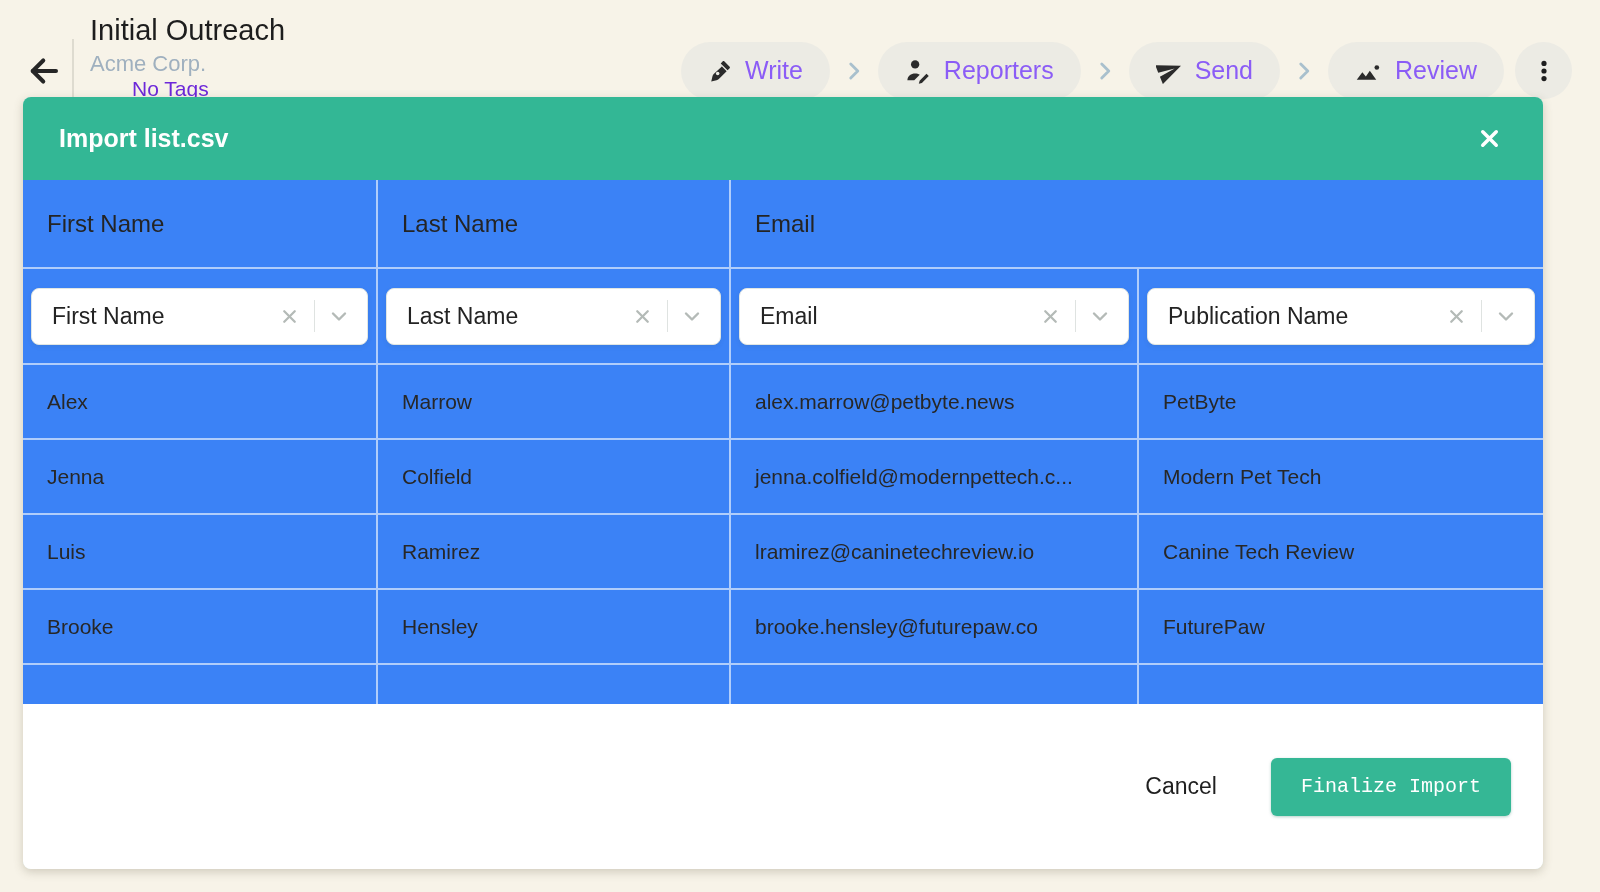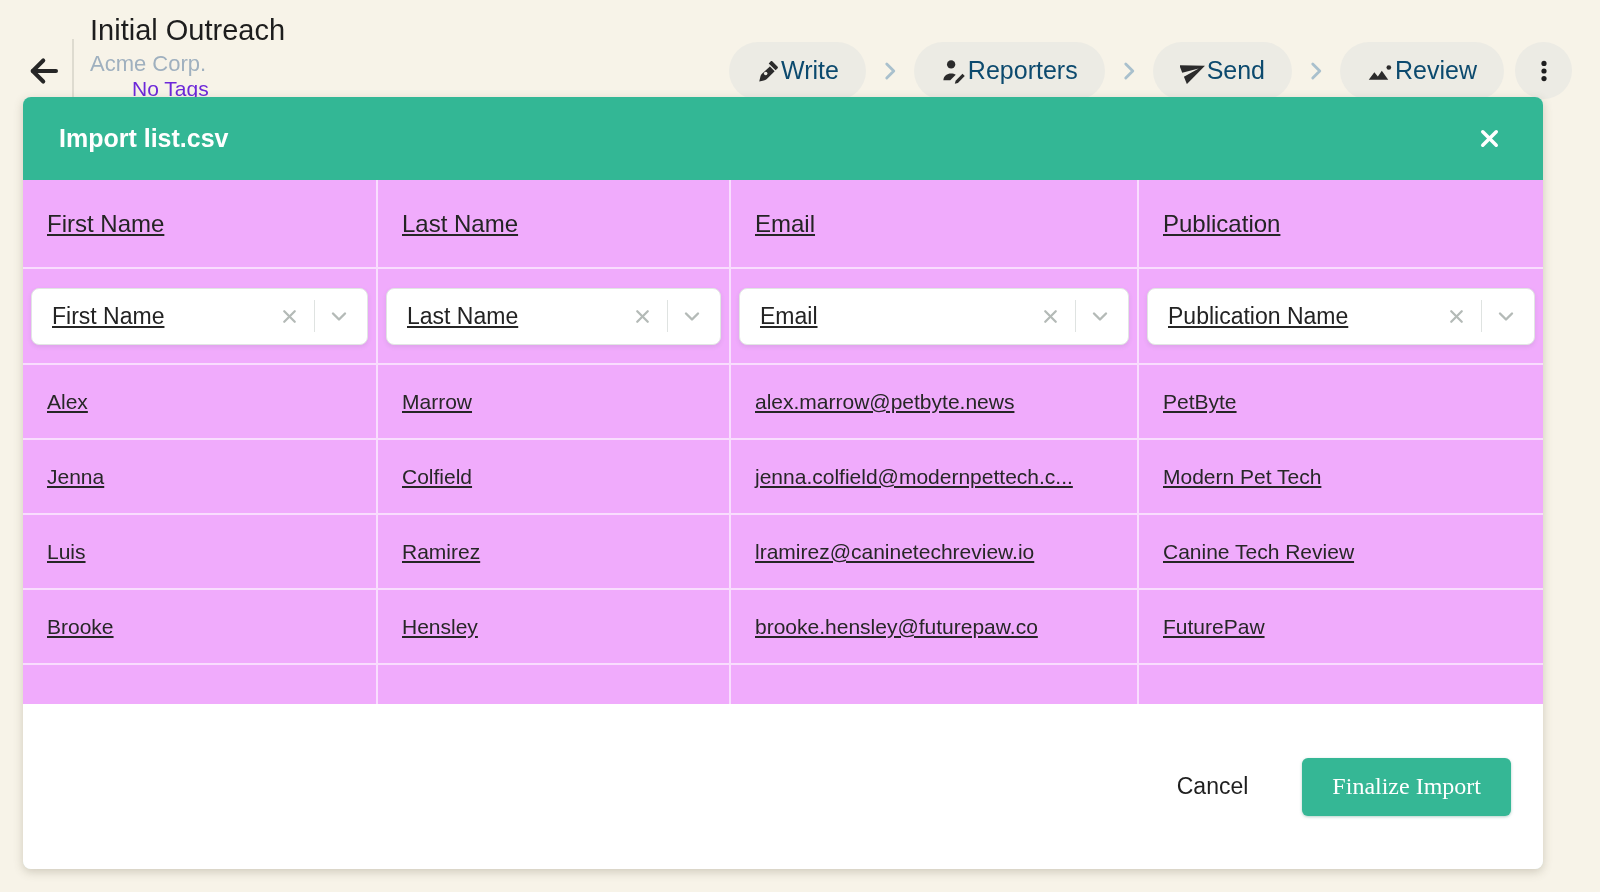--- a/index.html
+++ b/index.html
@@ -27,24 +27,24 @@
   .subtitle-row { display:flex; align-items:flex-start; margin-top:3px;flex-direction:column; }
   .org-name { font-size:22px; color:#9fb0bf; }
   .no-tags { font-size:21px; color:#6d28d9; margin-left:42px; }
   .add-tag-btn {
     border:none; background:transparent; cursor:pointer;
     margin-left:18px; color:#98a3aa; display:flex; align-items:center;
   }
 
   .steps { margin-left:auto; display:flex; align-items:center; gap:11px; }
   .step-pill {
-    display:flex; align-items:center; 
+    display:flex; align-items:center; gap:12px;
     background:#ecebe4; border:none; border-radius:30px;
     height:58px; padding:0 27px; cursor:pointer;
-    font-family:inherit; font-size:25px; color:#0c4a6e;
+    font-family:inherit; font-size:25px; color:#8b5cf6;
   }
   .step-pill .icn { display:flex; color:#2b2b2b; }
   .step-sep { display:flex; color:#a9c0cd; }
   .kebab-btn {
     width:57px; height:57px; border-radius:50%; border:none;
     background:#ecebe4; cursor:pointer;
     display:flex; align-items:center; justify-content:center; color:#1e1e1e;
   }
 
   
@@ -58,21 +58,21 @@
     flex:0 0 83px; background:#33b795; display:flex; align-items:center;
     padding:0 36px; color:#fff;
   }
   .modal-title { font-size:25px; font-weight:bold; }
   .modal-close {
     margin-left:auto; border:none; background:transparent; cursor:pointer;
     color:#fff; display:flex; align-items:center; justify-content:center;
     width:36px; height:36px;
   }
 
-  .table-area { flex:1 1 auto; display:flex; flex-direction:column; background:#f0abfc;text-decoration:underline; }
+  .table-area { flex:1 1 auto; display:flex; flex-direction:column; background:#3b82f6; }
   .trow { display:grid; grid-template-columns:355px 353px 408px 404px; }
   .tcell { display:flex; align-items:center; padding-left:24px; border-right:2px solid rgba(255,255,255,.6); min-width:0; }
   .tcell:last-child { border-right:none; }
 
   .thead { flex:0 0 87px; }
   .thead .tcell { font-size:24px; color:#242424; }
 
   .map-row { flex:0 0 96px; border-top:2px solid rgba(255,255,255,.6); }
   .map-row .tcell { padding:0 8px; }
   .select-box {
@@ -96,21 +96,21 @@
     flex:0 0 165px; background:#fff;
     display:flex; align-items:center; justify-content:flex-end;
     padding-right:32px; gap:36px;
   }
   .cancel-btn {
     border:none; background:transparent; cursor:pointer;
     font-family:inherit; font-size:23px; color:#1f1f1f; padding:10px 18px;
   }
   .finalize-btn {
     border:none; cursor:pointer; background:#35b795; color:#fff;
-    font-family:Liberation Serif, serif; font-size:24px; border-radius:6px;
+    font-family:Liberation Mono, monospace; font-size:20px; border-radius:6px;
     height:58px; padding:0 30px; box-shadow:0 1px 3px rgba(40,120,100,.35);
   }
 </style>
 </head>
 <body>
 
 <header class="appbar">
   <button class="back-btn">
     <span style="display:flex">
       <svg width="36" height="36" viewBox="0 0 24 24" fill="none" stroke="currentColor" stroke-width="2.7" stroke-linecap="round" stroke-linejoin="round">
@@ -215,21 +215,20 @@
       </span>
     </button>
   </div>
 
   <div class="table-area">
 
     <div class="trow thead">
       <div class="tcell">First Name</div>
       <div class="tcell">Last Name</div>
       <div class="tcell">Email</div>
-      <div class="tcell">Publication</div>
     </div>
 
     <div class="trow map-row">
       <div class="tcell">
         <div class="select-box">
           <span class="select-value">First Name</span>
           <button class="select-clear">
             <svg width="21" height="21" viewBox="0 0 24 24" fill="none" stroke="currentColor" stroke-width="2.6" stroke-linecap="round">
                 <line x1="6" y1="6" x2="18" y2="18"></line>
                 <line x1="18" y1="6" x2="6" y2="18"></line>

